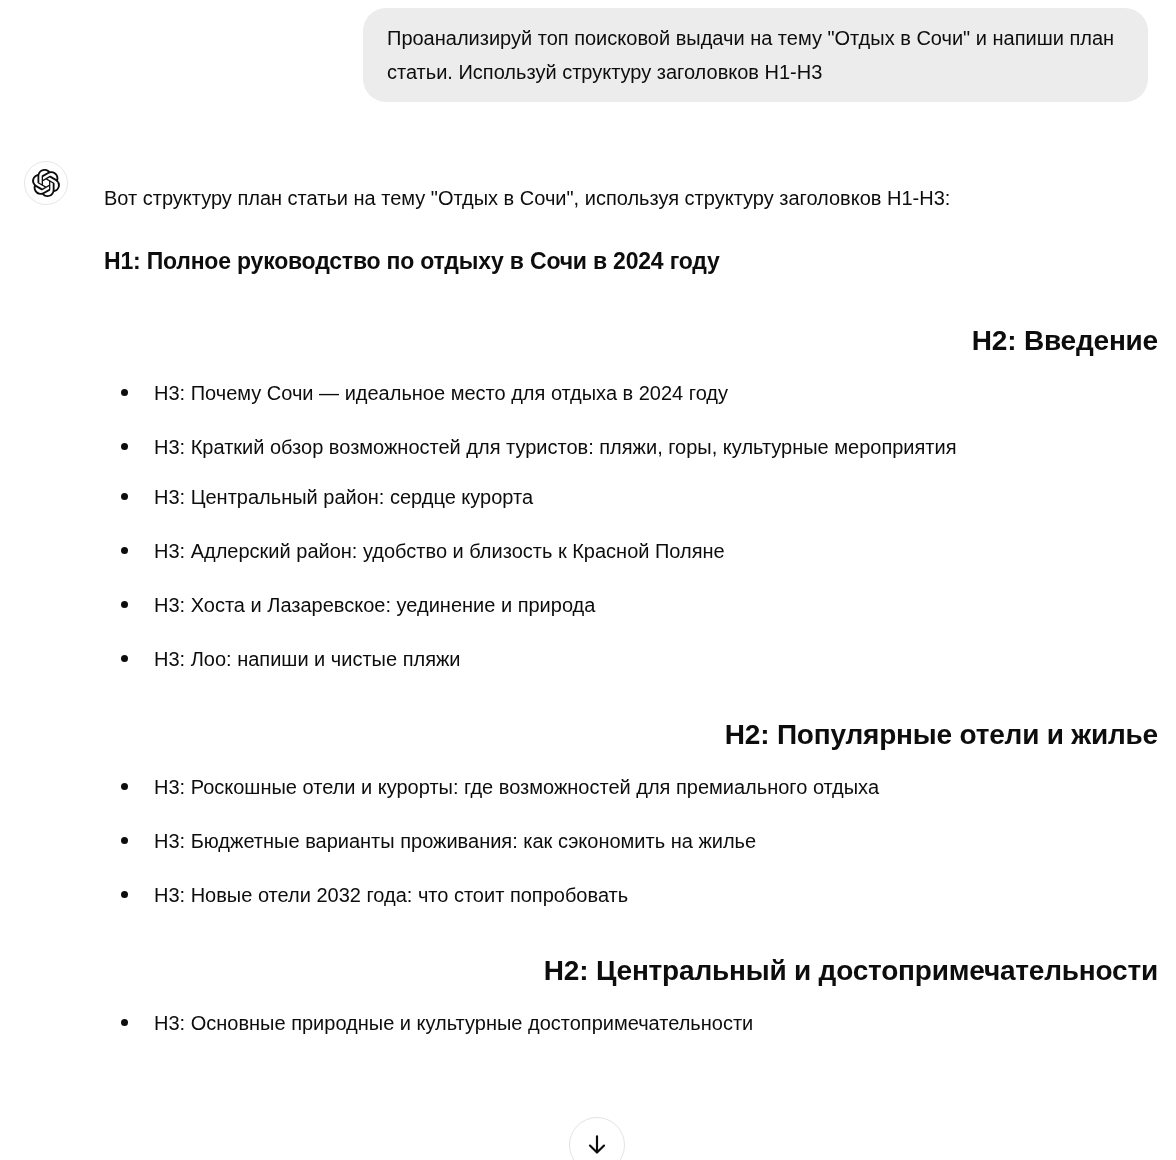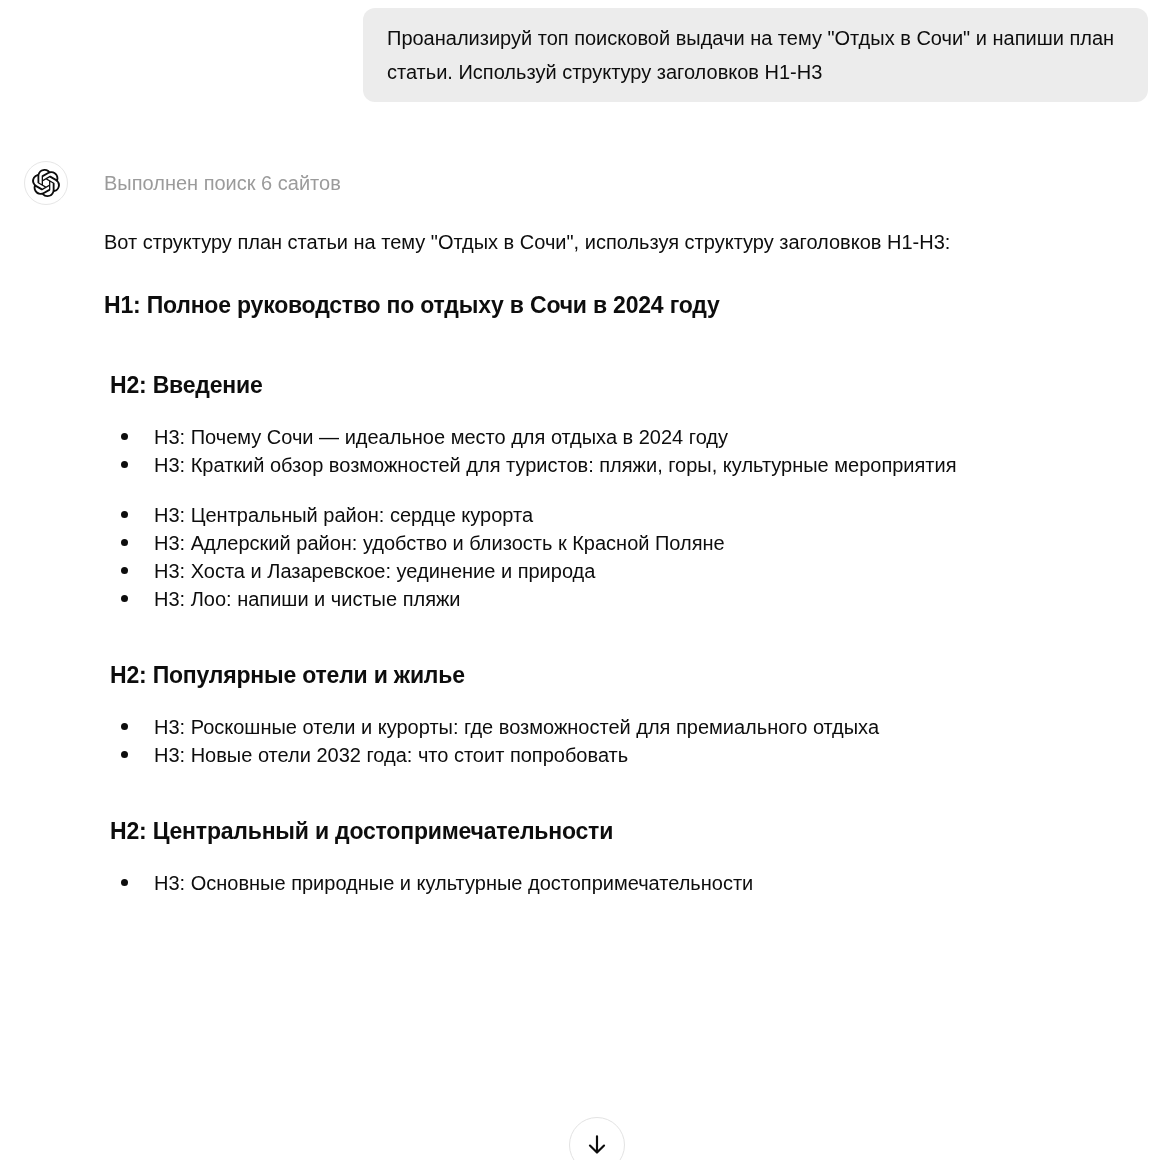--- a/index.html
+++ b/index.html
@@ -15,21 +15,21 @@
   }
 
   
   .user-row {
     display: flex;
     justify-content: flex-end;
     padding: 8px 28px 0 0;
   }
   .user-bubble {
     background: #ececec;
-    border-radius: 12px;
+    border-radius: 23px;
     padding: 13px 24px;
     max-width: 785px;
     font-size: 20px;
     line-height: 34px;
     color: #0d0d0d;
   }
 
   
   .assistant-row {
     display: flex;
@@ -69,36 +69,38 @@
     margin: 23px 0 0 0;
   }
   h1 {
     font-size: 23px;
     line-height: 36px;
     font-weight: 700;
     margin: 31px 0 0 0;
     letter-spacing: -0.2px;
   }
   h2 {
-    font-size: 23px;
+    font-size: 28px;
     line-height: 32px;
     font-weight: 700;
     margin: 46px 0 0 6px;
     letter-spacing: -0.2px;
+    text-align: right;
   }
   ul.h3-list {
     list-style: none;
     margin: 22px 0 0 0;
     padding: 0;
   }
   ul.h3-list li {
     position: relative;
     padding-left: 50px;
     font-size: 20px;
     line-height: 28px;
+    margin-top: 26px;
   }
   ul.h3-list li:first-child { margin-top: 12px; }
   ul.h3-list li::before {
     content: "";
     position: absolute;
     left: 17px;
     top: 10px;
     width: 7px;
     height: 7px;
     border-radius: 50%;
@@ -133,38 +135,38 @@
 </div>
 
 <div class="assistant-row">
   <div class="avatar">
     <svg viewBox="0 0 24 24" fill="#0d0d0d" xmlns="http://www.w3.org/2000/svg">
       <path d="M22.2819 9.8211a5.9847 5.9847 0 0 0-.5157-4.9108 6.0462 6.0462 0 0 0-6.5098-2.9A6.0651 6.0651 0 0 0 4.9807 4.1818a5.9847 5.9847 0 0 0-3.9977 2.9 6.0462 6.0462 0 0 0 .7427 7.0966 5.98 5.98 0 0 0 .511 4.9107 6.051 6.051 0 0 0 6.5146 2.9001A5.9847 5.9847 0 0 0 13.2599 24a6.0557 6.0557 0 0 0 5.7718-4.2058 5.9894 5.9894 0 0 0 3.9977-2.9001 6.0557 6.0557 0 0 0-.7475-7.073zm-9.022 12.6081a4.4755 4.4755 0 0 1-2.8764-1.0408l.1419-.0804 4.7783-2.7582a.7948.7948 0 0 0 .3927-.6813v-6.7369l2.02 1.1686a.071.071 0 0 1 .038.052v5.5826a4.504 4.504 0 0 1-4.4945 4.4944zm-9.6607-4.1254a4.4708 4.4708 0 0 1-.5346-3.0137l.142.0852 4.783 2.7582a.7712.7712 0 0 0 .7806 0l5.8428-3.3685v2.3324a.0804.0804 0 0 1-.0332.0615L9.74 19.9502a4.4992 4.4992 0 0 1-6.1408-1.6464zM2.3408 7.8956a4.485 4.485 0 0 1 2.3655-1.9728V11.6a.7664.7664 0 0 0 .3879.6765l5.8144 3.3543-2.0201 1.1685a.0757.0757 0 0 1-.071 0l-4.8303-2.7865A4.504 4.504 0 0 1 2.3408 7.8956zm16.5963 3.8558L13.1038 8.364 15.1192 7.2a.0757.0757 0 0 1 .071 0l4.8303 2.7913a4.4944 4.4944 0 0 1-.6765 8.1042v-5.6772a.79.79 0 0 0-.407-.667zm2.0107-3.0231l-.142-.0852-4.7735-2.7818a.7759.7759 0 0 0-.7854 0L9.409 9.2297V6.8974a.0662.0662 0 0 1 .0284-.0615l4.8303-2.7866a4.4992 4.4992 0 0 1 6.6802 4.66zM8.3065 12.863l-2.02-1.1638a.0804.0804 0 0 1-.038-.0567V6.0742a4.4992 4.4992 0 0 1 7.3757-3.4537l-.142.0805L8.704 5.459a.7948.7948 0 0 0-.3927.6813zm1.0976-2.3654l2.602-1.4998 2.6069 1.4998v2.9994l-2.5974 1.4997-2.6067-1.4997z"></path>
     </svg>
   </div>
 
   <div class="content">
-    <div class="status">Выполнен поиск 6 сайтов</div>
     <p class="intro">Вот структуру план статьи на тему "Отдых в Сочи", используя структуру заголовков H1-H3:</p>
     <h1>H1: Полное руководство по отдыху в Сочи в 2024 году</h1>
     <div id="sections">
         <h2>H2: Введение</h2>
         <ul class="h3-list">
           <li>H3: Почему Сочи — идеальное место для отдыха в 2024 году</li>
           <li>H3: Краткий обзор возможностей для туристов: пляжи, горы, культурные мероприятия</li>
         </ul>
         <ul class="h3-list">
           <li>H3: Центральный район: сердце курорта</li>
           <li>H3: Адлерский район: удобство и близость к Красной Поляне</li>
           <li>H3: Хоста и Лазаревское: уединение и природа</li>
           <li>H3: Лоо: напиши и чистые пляжи</li>
         </ul>
         <h2>H2: Популярные отели и жилье</h2>
         <ul class="h3-list">
           <li>H3: Роскошные отели и курорты: где возможностей для премиального отдыха</li>
+          <li>H3: Бюджетные варианты проживания: как сэкономить на жилье</li>
           <li>H3: Новые отели 2032 года: что стоит попробовать</li>
         </ul>
         <h2>H2: Центральный и достопримечательности</h2>
         <ul class="h3-list">
           <li>H3: Основные природные и культурные достопримечательности</li>
         </ul>
       </div>
   </div>
 </div>
 

